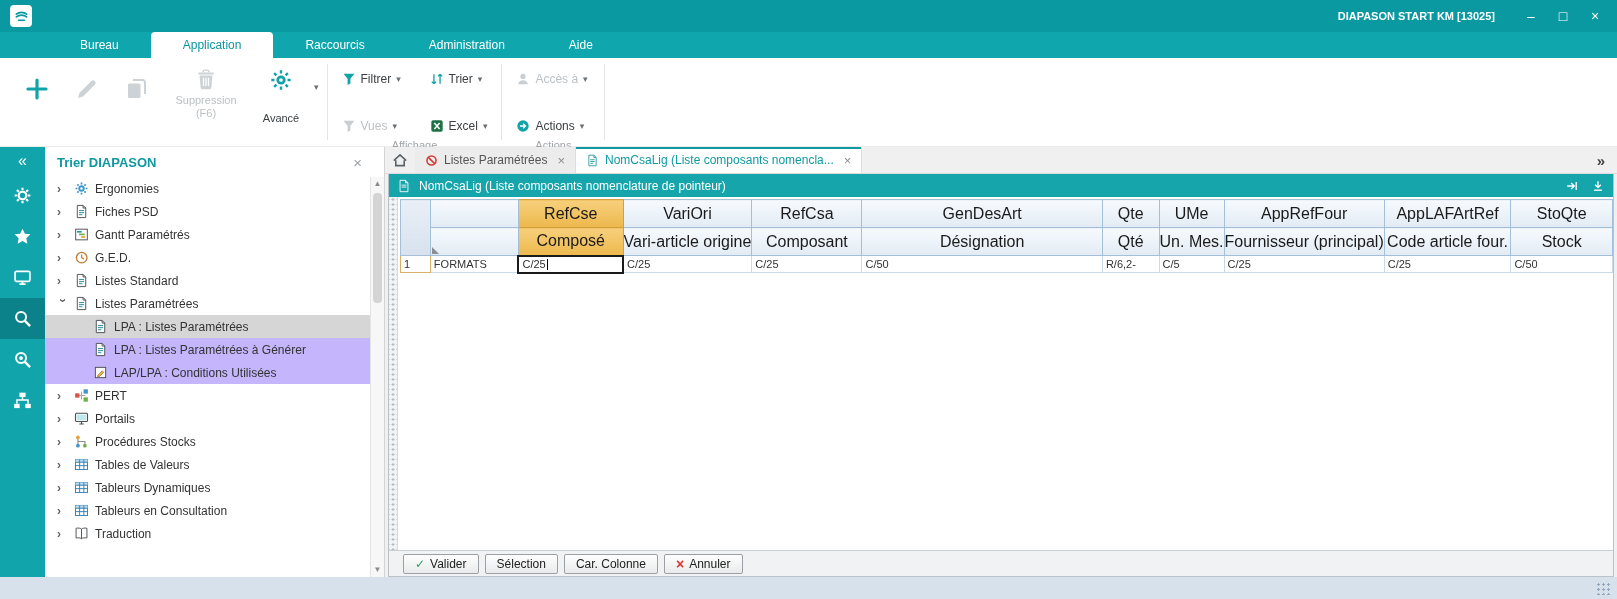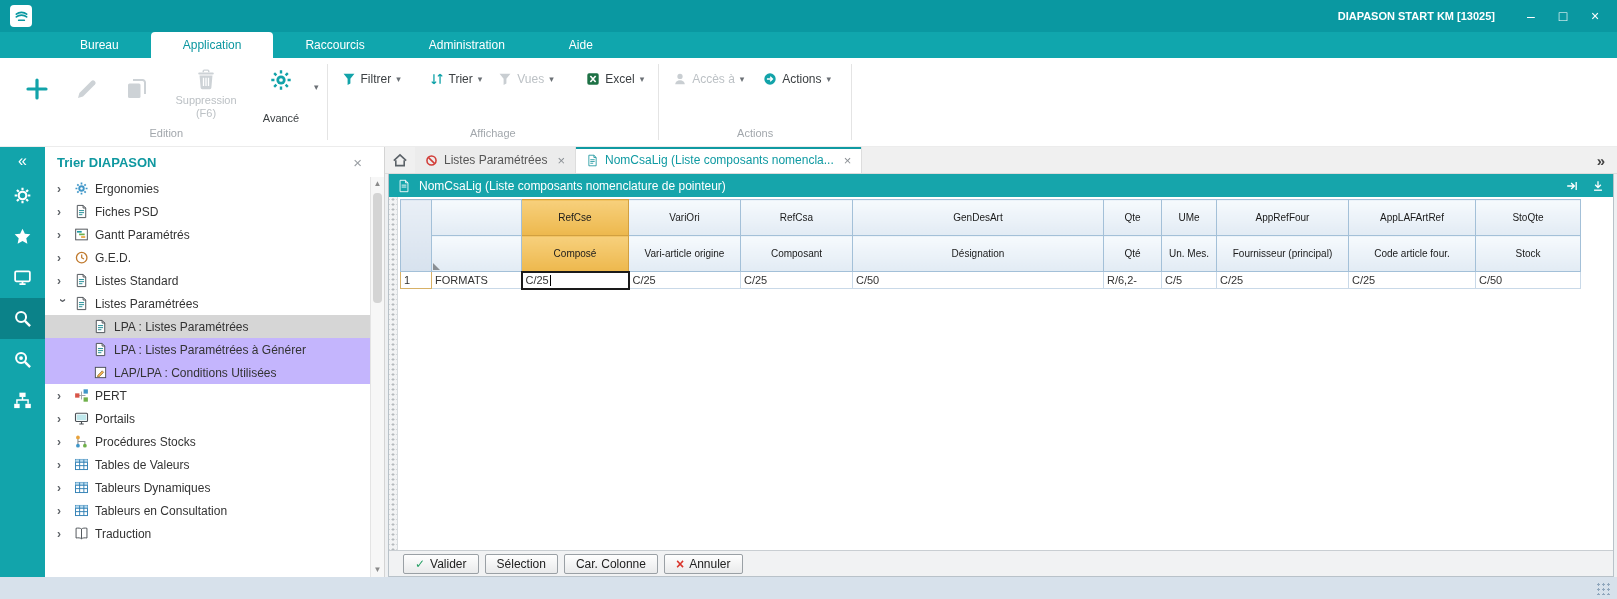--- a/index.html
+++ b/index.html
@@ -17,21 +17,21 @@
 
   
   .menubar { height:26px; background:#10a6ad; display:flex; padding-left:48px; flex:0 0 auto; }
   .menu-item { line-height:26px; padding:0 32px; color:#fff; font-weight:400; font-size:12px; }
   .menu-item.active { background:#fff; color:#0c97a0; border-radius:4px 4px 0 0; }
 
   
   .toolbar { height:89px; background:#fff; display:flex; align-items:stretch; padding-left:6px; flex:0 0 auto; border-bottom:1px solid #ececec; }
   .tb-group { display:flex; flex-direction:column; padding:4px 8px 2px; }
   .tb-items { flex:1; display:flex; align-items:flex-start; gap:4px; padding-top:4px; }
-  .tb-items.col { flex-direction:row; gap:4px; }
+  .tb-items.col { flex-direction:column; gap:21px; }
   .tb-row { display:flex; gap:2px; }
   .tb-row .sm-btn:first-child { width:86px; }
   .tb-label { text-align:center; color:#a2a7ac; font-size:11px; height:17px; }
   .tb-sep { width:1px; background:#e4e4e4; margin:6px 0; }
   .icon-btn { width:46px; height:46px; display:flex; align-items:center; justify-content:center; }
   .stack-btn { display:flex; flex-direction:column; align-items:center; width:84px; gap:2px; padding-top:2px; }
   .stack-btn.narrow { width:58px;gap:20px; }
   .stack-lbl { font-size:11px; color:#3c4043; text-align:center; line-height:13px; }
   .stack-lbl.dim { color:#bcc1c5; }
   .sm-btn { display:flex; align-items:center; gap:5px; padding:3px 6px; height:26px; }
@@ -87,21 +87,21 @@
   .doc-hdr { height:23px; background:#16a5ab; color:#fff; display:flex; align-items:center; gap:8px; padding:0 8px; font-size:12px; flex:0 0 auto; }
   .doc-hdr-right { margin-left:auto; display:flex; gap:12px; align-items:center; }
   .doc-hdr svg { width:14px; height:14px; }
 
   .grid-zone { flex:1; display:flex; min-height:0; background:#fff; }
   .vscroll { width:9px; border-right:1px solid #d7dbde; background-color:#f2f3f4;
     background-image:radial-gradient(#b6babd 1px, transparent 1.1px); background-size:5px 5px; background-position:center top; }
   .grid-scroll { flex:1; padding:2px 0 0 2px; overflow:hidden; }
   table.grid { border-collapse:collapse; table-layout:fixed; }
   table.grid th, table.grid td { border:1px solid #a3c0d8; overflow:hidden; white-space:nowrap; }
-  table.grid th { background:linear-gradient(#f6fafd,#e2ebf4); font-size:10px; font-weight:normal; height:36px; text-align:center; color:#1a1a1a; position:relative; }
+  table.grid th { background:linear-gradient(#f6fafd,#e2ebf4); font-size:16px; font-weight:normal; height:28px; text-align:center; color:#1a1a1a; position:relative; }
   table.grid th.orange { background:linear-gradient(#f7d07c,#edb84d); border-color:#d2a040; }
   table.grid th.corner { background:linear-gradient(#e9eff6,#d7e2ee); }
   .tri { position:absolute; left:1px; bottom:1px; width:0; height:0; border-bottom:7px solid #8a8f94; border-right:7px solid transparent; }
   table.grid td { font-size:11px; height:17px; padding:0 3px; border-color:#c9d9e8; background:#fff; text-align:left; }
   td.rownum { background:#f6dba4; border-color:#d8b166 !important; text-align:center; color:#333; }
   td.editing { border:2px solid #1a1a1a !important; padding:0 2px; }
   .caret { display:inline-block; width:1px; height:11px; background:#000; margin-left:1px; vertical-align:middle; }
 
   .footer-bar { height:26px; background:#f1f2f3; border-top:1px solid #c9ced2; display:flex; align-items:center; gap:6px; padding-left:14px; flex:0 0 auto; }
   .f-btn { height:20px; display:flex; align-items:center; gap:5px; padding:0 11px; font-size:12px; color:#222;
@@ -180,21 +180,20 @@
               <svg viewBox="0 0 26 26">
                 <path d="M13 2.5v3.4M13 20.1v3.4M2.5 13h3.4M20.1 13h3.4M5.6 5.6l2.4 2.4M18 18l2.4 2.4M20.4 5.6L18 8M8 18l-2.4 2.4" stroke="#12a3a9" stroke-width="2.6" fill="none"></path>
                 <circle cx="13" cy="13" r="5" fill="#12a3a9"></circle>
                 <circle cx="13" cy="13" r="2" fill="#fff"></circle>
               </svg>
             </span>
           <span class="stack-lbl">Avancé</span>
         </div>
         <span class="dd top">▾</span>
       </div>
-      <div class="tb-label">Edition</div>
     </div>
     <div class="tb-sep"></div>
     <div class="tb-group">
       <div class="tb-items col">
         <div class="tb-row">
           <div class="sm-btn">
             <span class="ico i14">
                 <svg viewBox="0 0 16 16">
                   <path d="M1.8 2h12.4L9.6 7.6v5.6l-3.2 1.6V7.6z" fill="#12a3a9"></path>
                 </svg>

